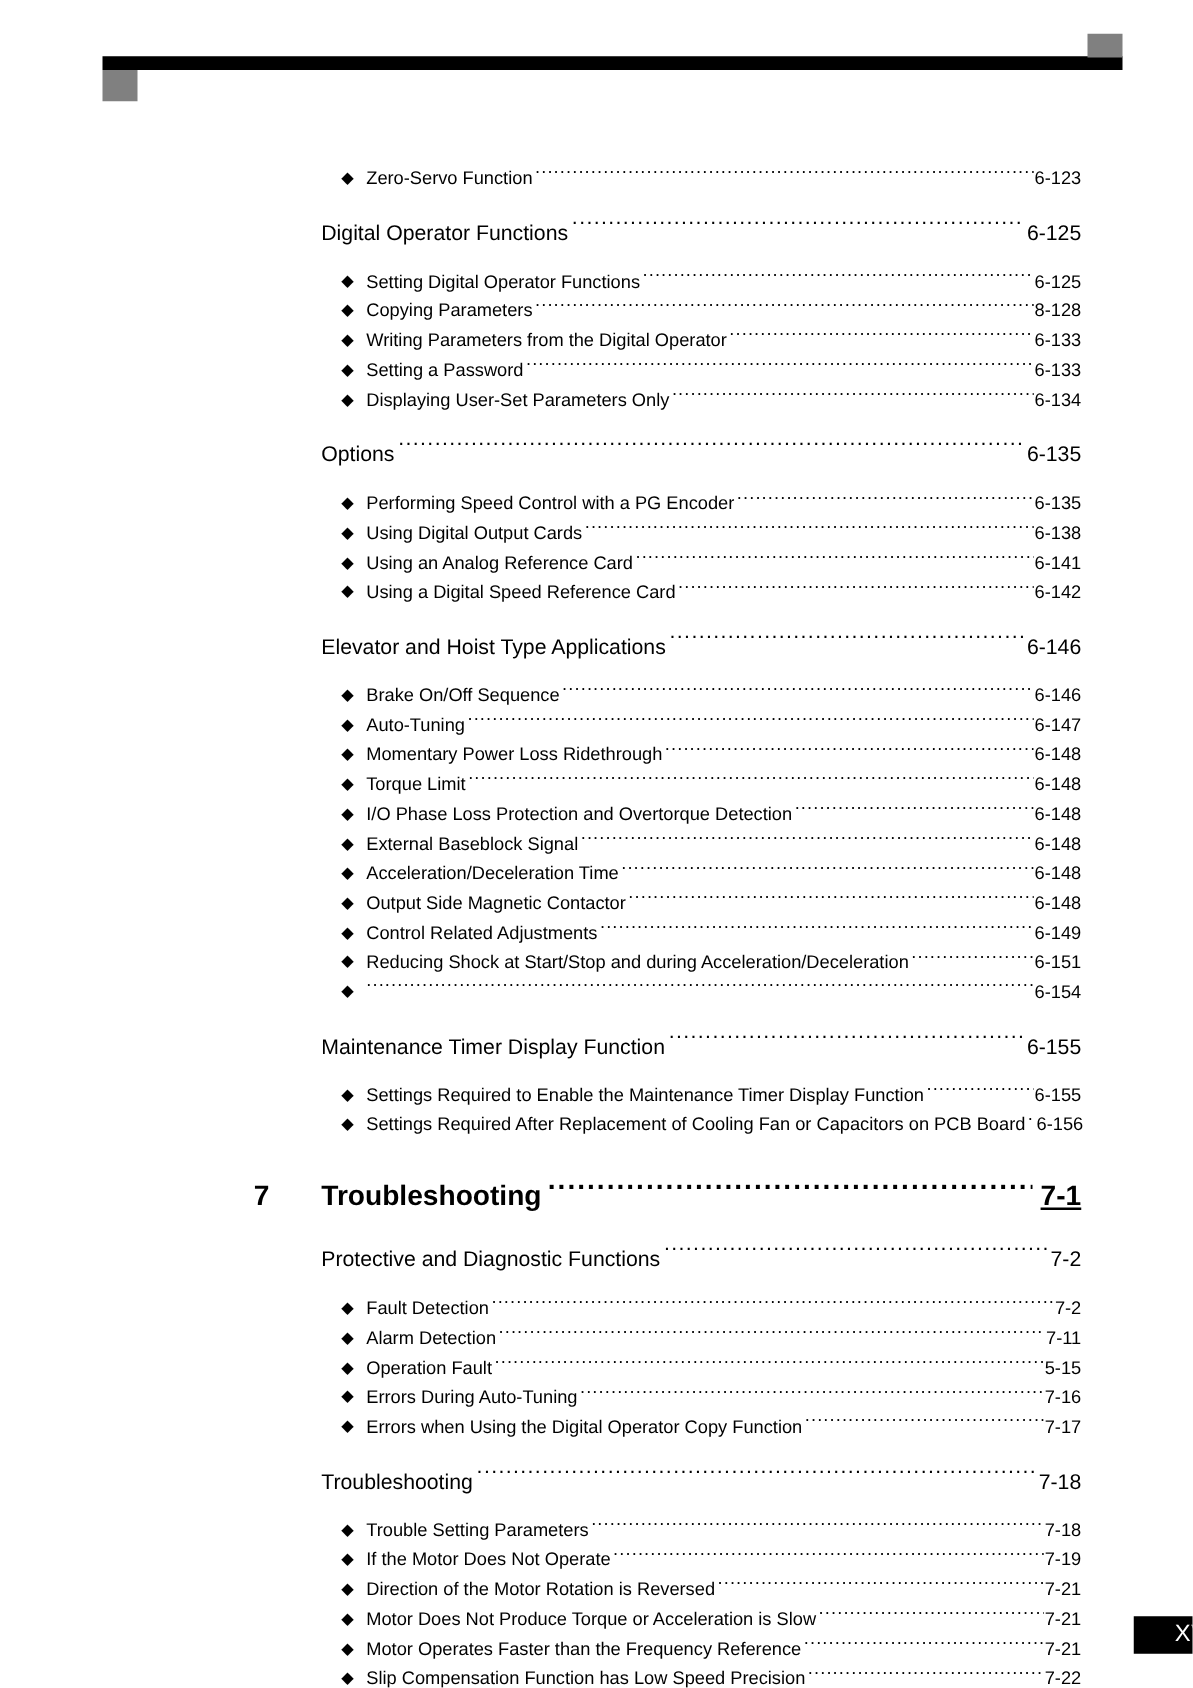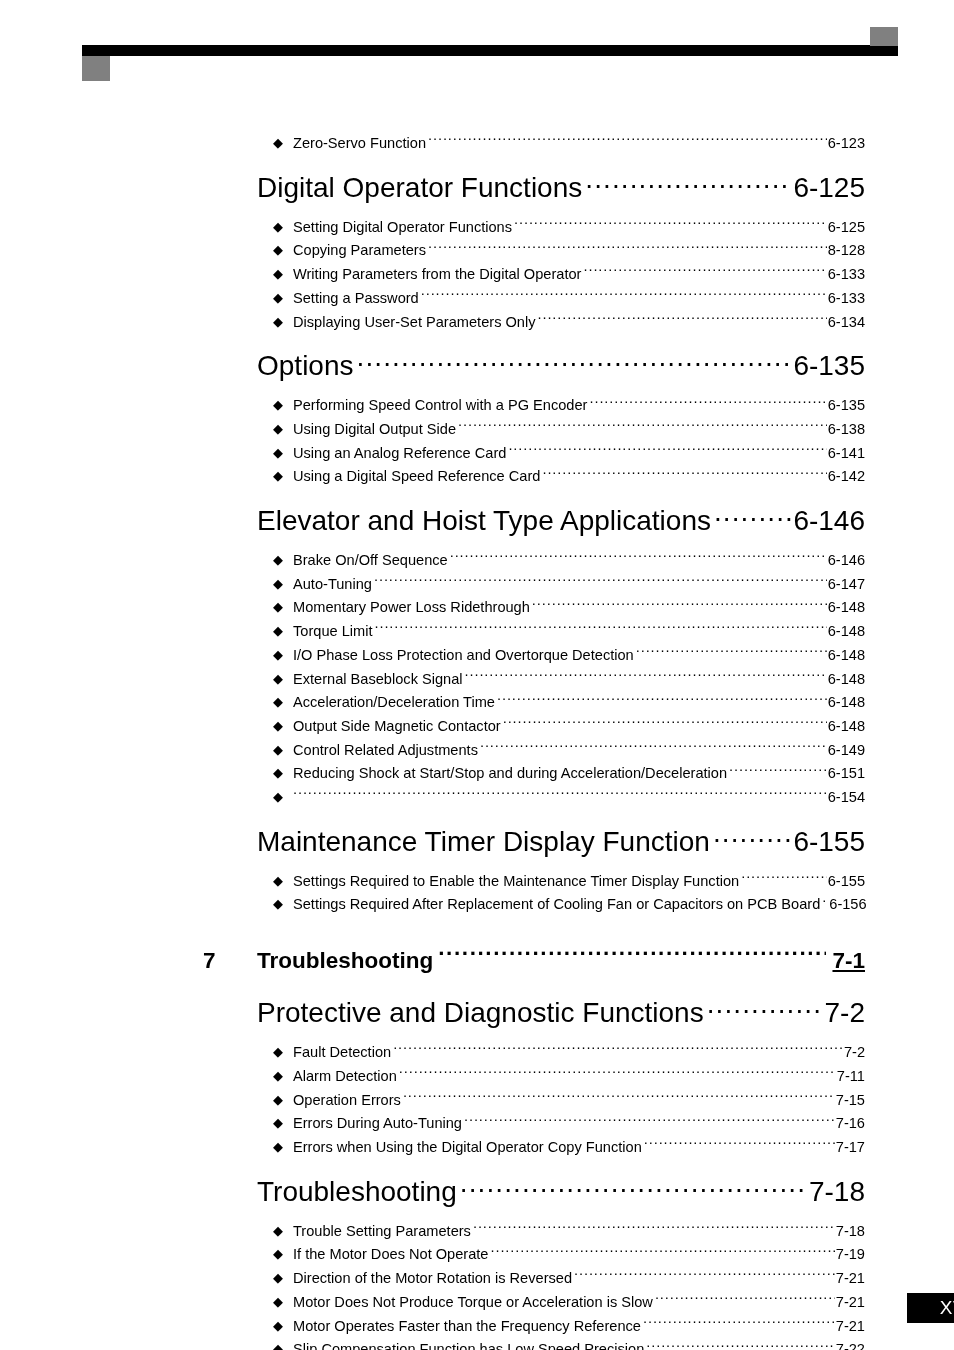--- a/index.html
+++ b/index.html
@@ -79,21 +79,21 @@
     padding-right: 2px;
     text-align: center;
   }
   .entry .pageno {
     flex: 0 0 auto;
     padding-left: 1px;
   }
 
   
   .section {
-    font-size: 28px;
+    font-size: 17px;
     line-height: 36px;
     width: 608px;
     margin-left: 257px;
   }
   .section .label { padding-right: 3px; }
   .section .pageno { padding-left: 2px; }
 
   
   .chapter {
     font-size: 22.5px;
@@ -207,21 +207,21 @@
     </div>
     <div class="gap-sm"></div>
     <div class="toc-row entry">
       <span class="bullet">◆</span>
       <span class="label">Performing Speed Control with a PG Encoder</span>
       <span class="leader"></span>
       <span class="pageno">6-135</span>
     </div>
     <div class="toc-row entry">
       <span class="bullet">◆</span>
-      <span class="label">Using Digital Output Side</span>
+      <span class="label">Using Digital Output Cards</span>
       <span class="leader"></span>
       <span class="pageno">6-138</span>
     </div>
     <div class="toc-row entry">
       <span class="bullet">◆</span>
       <span class="label">Using an Analog Reference Card</span>
       <span class="leader"></span>
       <span class="pageno">6-141</span>
     </div>
     <div class="toc-row entry">
@@ -342,23 +342,23 @@
       <span class="pageno">7-2</span>
     </div>
     <div class="toc-row entry">
       <span class="bullet">◆</span>
       <span class="label">Alarm Detection</span>
       <span class="leader"></span>
       <span class="pageno">7-11</span>
     </div>
     <div class="toc-row entry">
       <span class="bullet">◆</span>
-      <span class="label">Operation Errors</span>
-      <span class="leader"></span>
-      <span class="pageno">7-15</span>
+      <span class="label">Operation Fault</span>
+      <span class="leader"></span>
+      <span class="pageno">5-15</span>
     </div>
     <div class="toc-row entry">
       <span class="bullet">◆</span>
       <span class="label"> Errors During Auto-Tuning</span>
       <span class="leader"></span>
       <span class="pageno">7-16</span>
     </div>
     <div class="toc-row entry">
       <span class="bullet">◆</span>
       <span class="label">Errors when Using the Digital Operator Copy Function</span>

